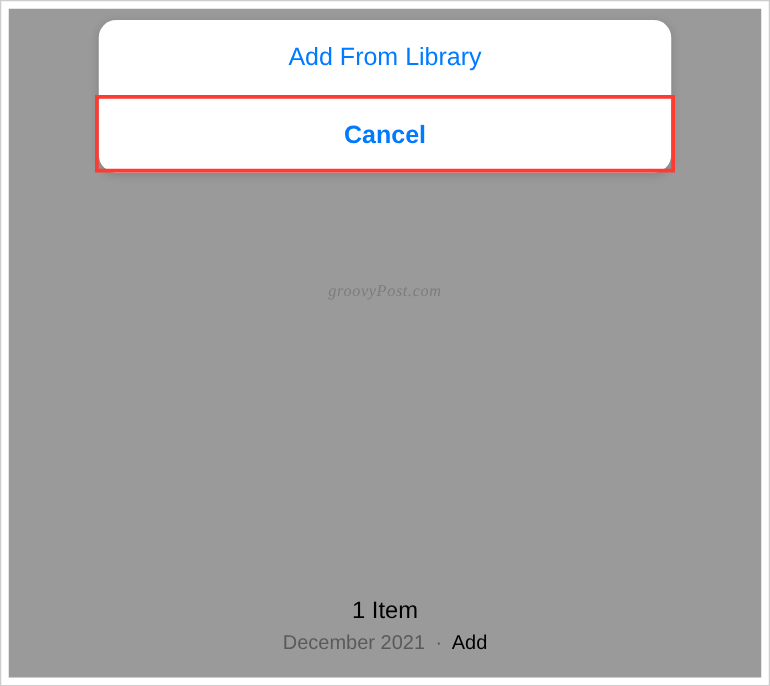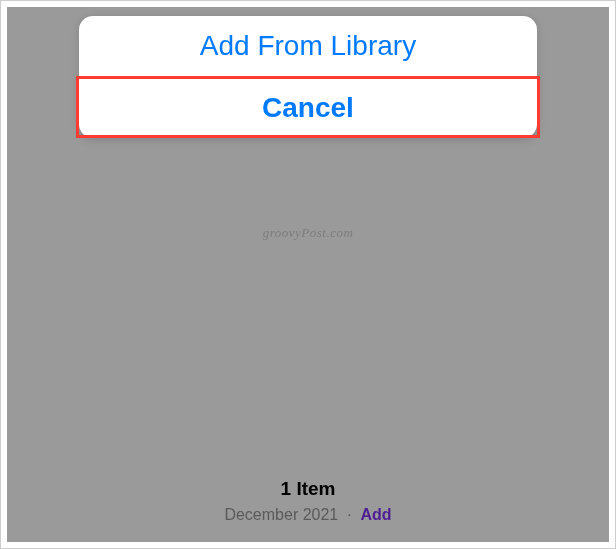--- a/index.html
+++ b/index.html
@@ -36,21 +36,21 @@
       background: #ffffff;
       border-radius: 14px;
       overflow: visible;
       box-shadow: 0 2px 8px rgba(0,0,0,0.15);
     }
     .sheet-option {
       height: 60px;
       display: flex;
       align-items: center;
       justify-content: center;
-      font-size: 28px;
+      font-size: 20px;
       color: #007aff;
       font-weight: 400;
       cursor: pointer;
       position: relative;
     }
     .sheet-option:first-child {
       border-top-left-radius: 14px;
       border-top-right-radius: 14px;
     }
     .sheet-option:last-child {
@@ -89,31 +89,31 @@
     }
     .bottom-info {
       position: absolute;
       bottom: 18px;
       left: 0;
       right: 0;
       text-align: center;
     }
     .item-count {
       font-size: 19px;
-      font-weight: 700;
+      font-weight: 400;
       color: #000;
       margin-bottom: 6px;
     }
     .date-line {
       font-size: 16px;
       color: #5a5a5a;
     }
     .date-line .add-link {
-      color: #4c1d95;
-      font-weight: 700;
+      color: #000000;
+      font-weight: 400;
     }
     .dot-sep {
       color: #5a5a5a;
       margin: 0 4px;
     }
   </style>
 </head>
 <body>
 
 <div class="outer-frame">

